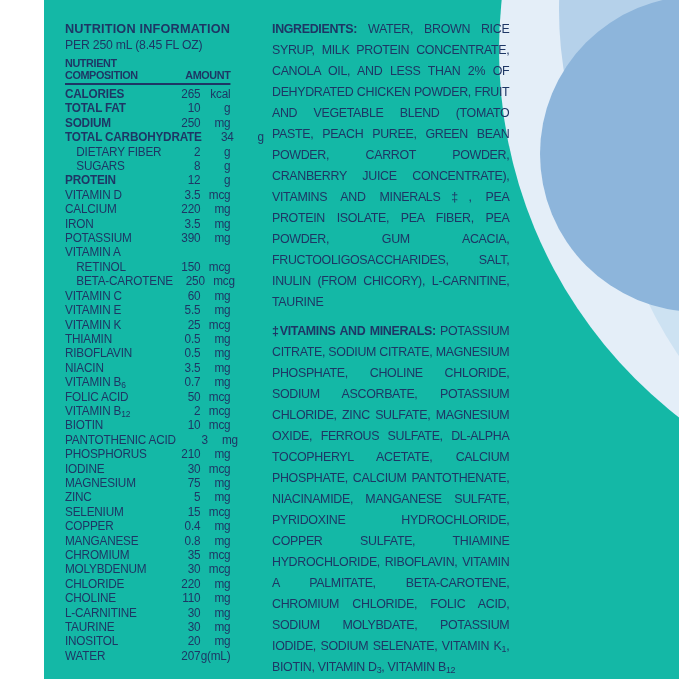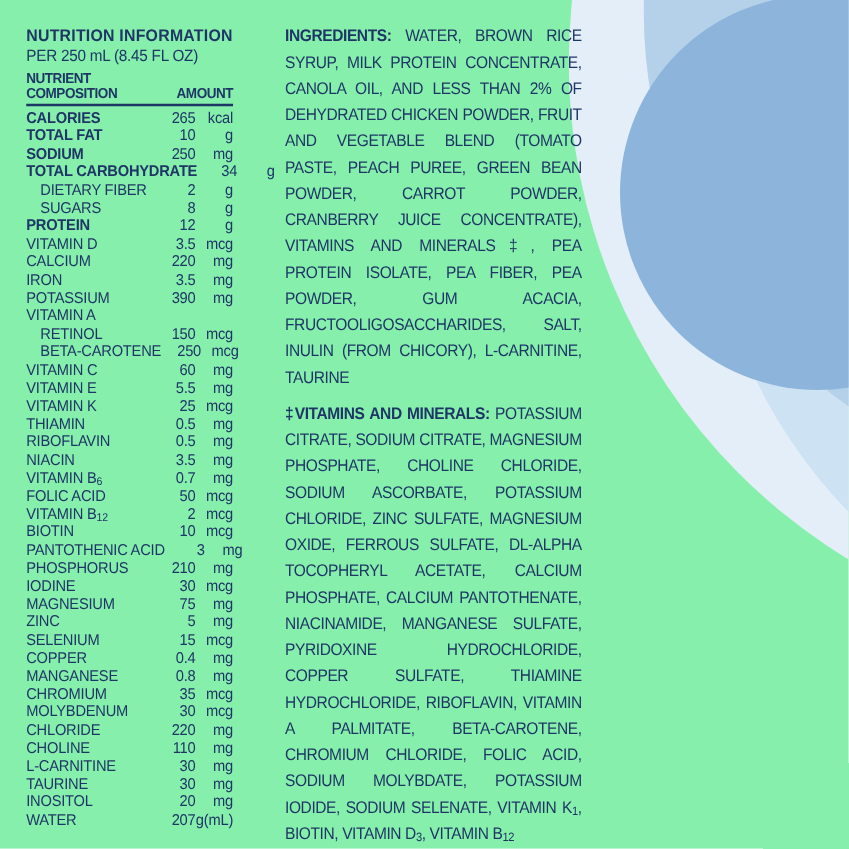--- a/index.html
+++ b/index.html
@@ -1,18 +1,18 @@
 <!DOCTYPE html>
 <html><head>
 <meta charset="utf-8">
 <style>
   html,body{margin:0;padding:0;background:#fff;}
   body{width:679px;height:679px;position:relative;overflow:hidden;
        font-family:"Liberation Sans",sans-serif;}
-  .canvas{position:absolute;inset:0;background:#86efac;overflow:hidden;}
+  .canvas{position:absolute;inset:0;background:#14b8a6;overflow:hidden;margin-left:44px;}
 
   
   .circle{position:absolute;border-radius:50%;}
   .c1{left:455px;top:-415px;width:930px;height:930px;}
   .c2{left:565px;top:-270px;width:800px;height:800px;}
   .c3{left:515px;top:-375px;width:770px;height:770px;}
   .c4{left:496px;top:-4px;width:316px;height:316px;}
 
   
   .panel-left{position:absolute;left:21px;top:20px;width:176px;

